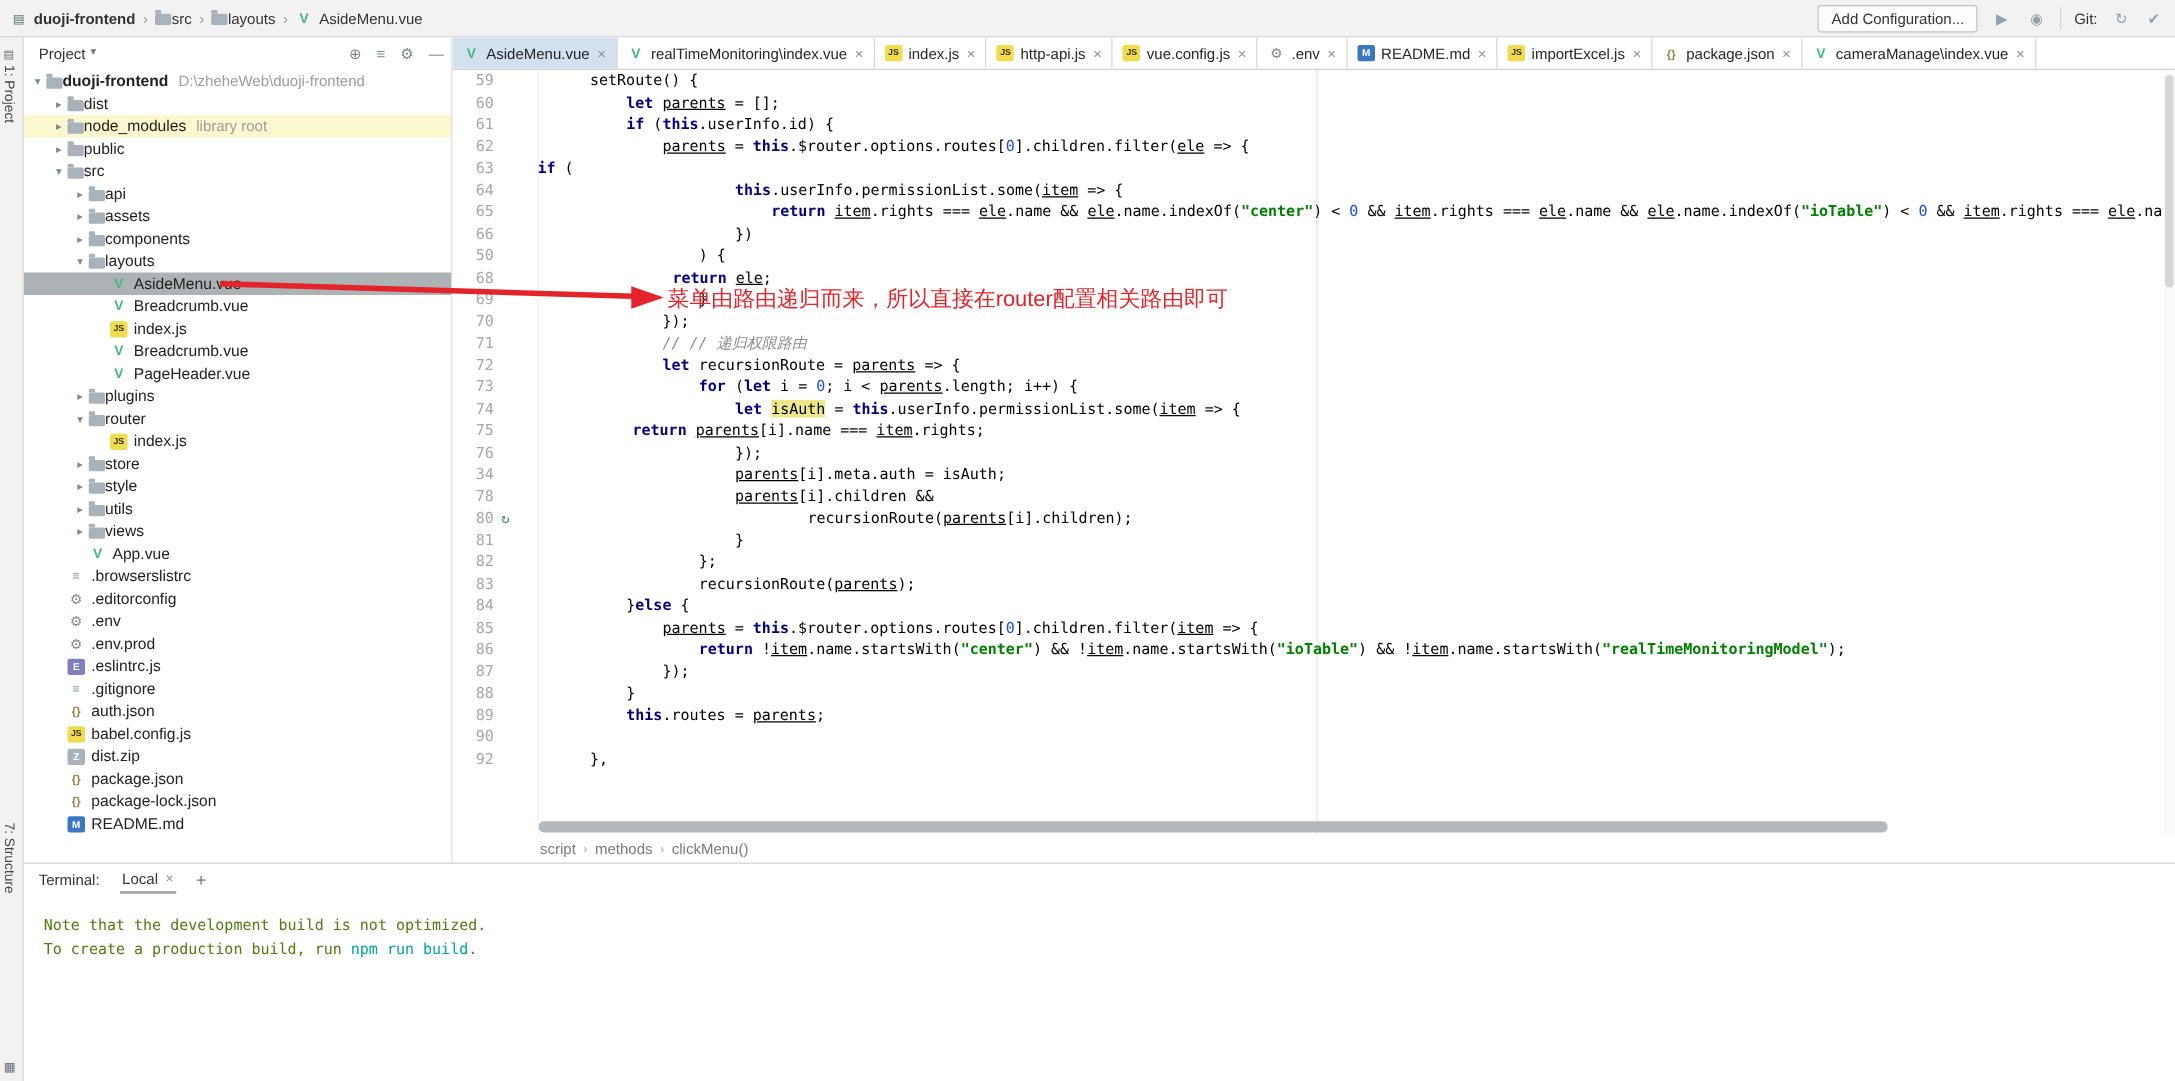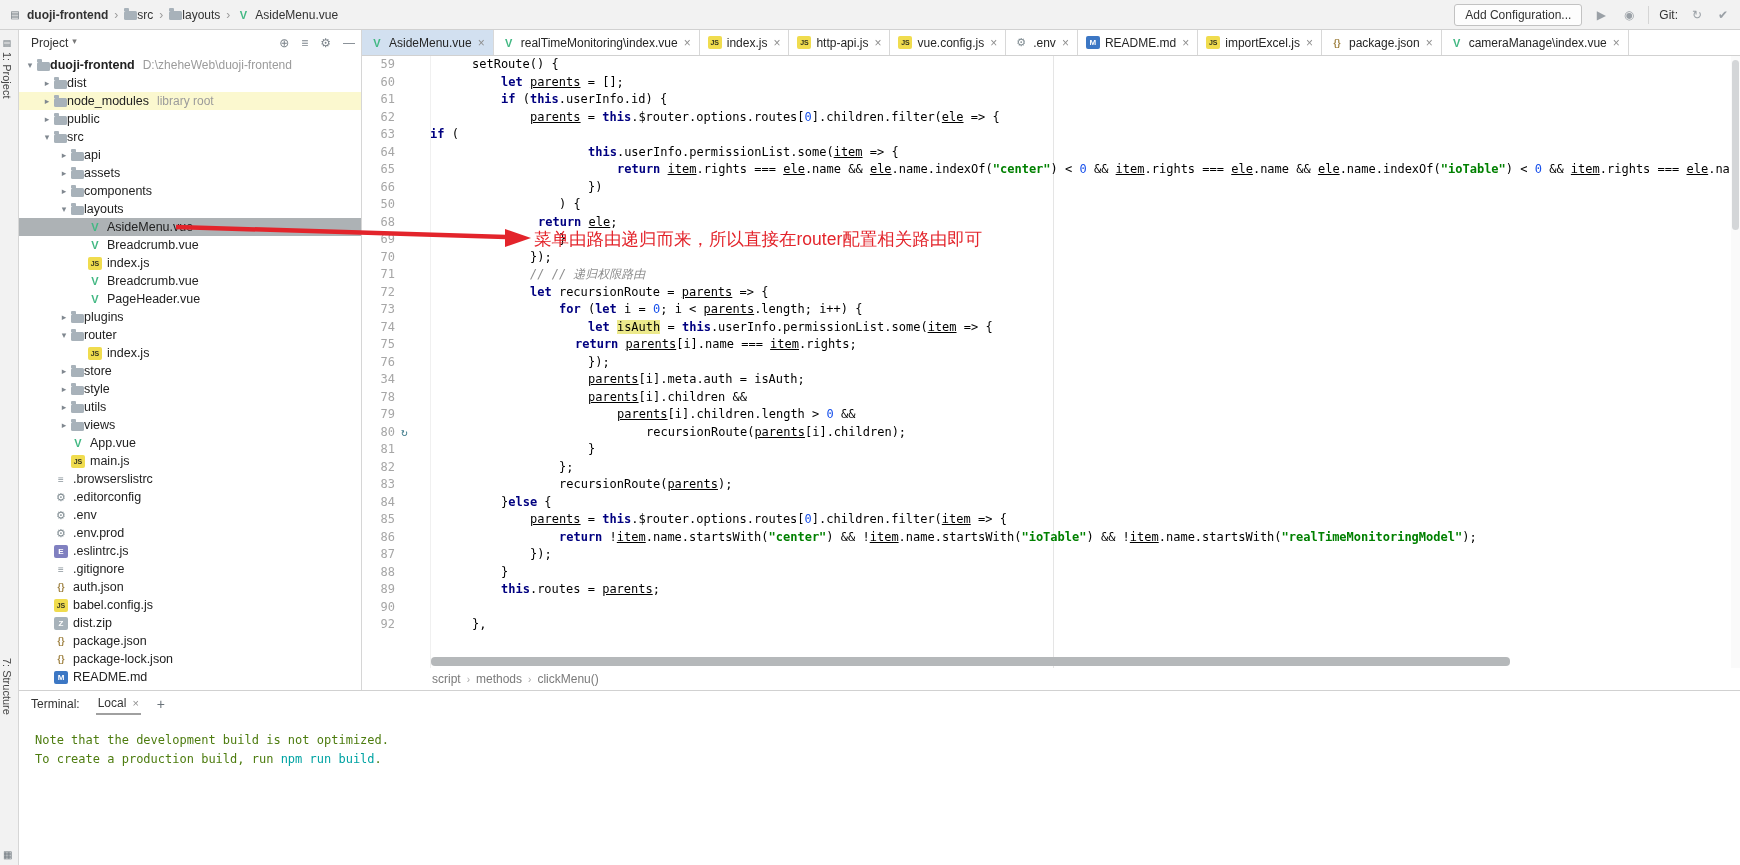--- a/index.html
+++ b/index.html
@@ -274,25 +274,20 @@
             <div class="trow" style="padding-left: 38px;">
               <span class="chev">▸</span>
               <span class="ic-folder"></span>
               <span class="tlabel">views</span>
             </div>
             <div class="trow" style="padding-left: 38px;">
               <span class="chev"></span>
               <span class="ic vue-file-icon">V</span>
               <span class="tlabel">App.vue</span>
             </div>
-            <div class="trow" style="padding-left: 38px;">
-              <span class="chev"></span>
-              <span class="ic js-file-icon">JS</span>
-              <span class="tlabel">main.js</span>
-            </div>
             <div class="trow" style="padding-left: 21px;">
               <span class="chev"></span>
               <span class="ic text-file-icon">≡</span>
               <span class="tlabel">.browserslistrc</span>
             </div>
             <div class="trow" style="padding-left: 21px;">
               <span class="chev"></span>
               <span class="ic config-file-icon">⚙</span>
               <span class="tlabel">.editorconfig</span>
             </div>
@@ -414,25 +409,24 @@
               <div class="code-line"><span class="ln">65</span><span class="fold"></span><span class="ct" style="padding-left: 187px;"><span class="tok-k">return</span><span class="tok-d"> </span><span class="tok-u">item</span><span class="tok-d">.rights === </span><span class="tok-u">ele</span><span class="tok-d">.name &amp;&amp; </span><span class="tok-u">ele</span><span class="tok-d">.name.indexOf(</span><span class="tok-s">"center"</span><span class="tok-d">) &lt; </span><span class="tok-n">0</span><span class="tok-d"> &amp;&amp; </span><span class="tok-u">item</span><span class="tok-d">.rights === </span><span class="tok-u">ele</span><span class="tok-d">.name &amp;&amp; </span><span class="tok-u">ele</span><span class="tok-d">.name.indexOf(</span><span class="tok-s">"ioTable"</span><span class="tok-d">) &lt; </span><span class="tok-n">0</span><span class="tok-d"> &amp;&amp; </span><span class="tok-u">item</span><span class="tok-d">.rights === </span><span class="tok-u">ele</span><span class="tok-d">.na</span></span></div>
               <div class="code-line"><span class="ln">66</span><span class="fold"></span><span class="ct" style="padding-left: 158px;"><span class="tok-d">})</span></span></div>
               <div class="code-line"><span class="ln">50</span><span class="fold"></span><span class="ct" style="padding-left: 129px;"><span class="tok-d">) {</span></span></div>
               <div class="code-line"><span class="ln">68</span><span class="fold"></span><span class="ct" style="padding-left: 108px;"><span class="tok-k">return</span><span class="tok-d"> </span><span class="tok-u">ele</span><span class="tok-d">;</span></span></div>
               <div class="code-line"><span class="ln">69</span><span class="fold"></span><span class="ct" style="padding-left: 129px;"><span class="tok-d">}</span></span></div>
               <div class="code-line"><span class="ln">70</span><span class="fold"></span><span class="ct" style="padding-left: 100px;"><span class="tok-d">});</span></span></div>
               <div class="code-line"><span class="ln">71</span><span class="fold"></span><span class="ct" style="padding-left: 100px;"><span class="tok-c">// // 递归权限路由</span></span></div>
               <div class="code-line"><span class="ln">72</span><span class="fold"></span><span class="ct" style="padding-left: 100px;"><span class="tok-k">let</span><span class="tok-d"> recursionRoute = </span><span class="tok-u">parents</span><span class="tok-d"> =&gt; {</span></span></div>
               <div class="code-line"><span class="ln">73</span><span class="fold"></span><span class="ct" style="padding-left: 129px;"><span class="tok-k">for</span><span class="tok-d"> (</span><span class="tok-k">let</span><span class="tok-d"> i = </span><span class="tok-n">0</span><span class="tok-d">; i &lt; </span><span class="tok-u">parents</span><span class="tok-d">.length; i++) {</span></span></div>
               <div class="code-line"><span class="ln">74</span><span class="fold"></span><span class="ct" style="padding-left: 158px;"><span class="tok-k">let</span><span class="tok-d"> </span><span class="tok-h">isAuth</span><span class="tok-d"> = </span><span class="tok-k">this</span><span class="tok-d">.userInfo.permissionList.some(</span><span class="tok-u">item</span><span class="tok-d"> =&gt; {</span></span></div>
-              <div class="code-line"><span class="ln">75</span><span class="fold"></span><span class="ct" style="padding-left: 105px; margin-left: 40px;"><span class="tok-k">return</span><span class="tok-d"> </span><span class="tok-u">parents</span><span class="tok-d">[i].name === </span><span class="tok-u">item</span><span class="tok-d">.rights;</span></span></div>
+              <div class="code-line"><span class="ln">75</span><span class="fold"></span><span class="ct" style="padding-left: 76px;"><span class="tok-k">return</span><span class="tok-d"> </span><span class="tok-u">parents</span><span class="tok-d">[i].name === </span><span class="tok-u">item</span><span class="tok-d">.rights;</span></span></div>
               <div class="code-line"><span class="ln">76</span><span class="fold"></span><span class="ct" style="padding-left: 158px;"><span class="tok-d">});</span></span></div>
               <div class="code-line"><span class="ln">34</span><span class="fold"></span><span class="ct" style="padding-left: 158px;"><span class="tok-u">parents</span><span class="tok-d">[i].meta.auth = isAuth;</span></span></div>
               <div class="code-line"><span class="ln">78</span><span class="fold"></span><span class="ct" style="padding-left: 158px;"><span class="tok-u">parents</span><span class="tok-d">[i].children &amp;&amp;</span></span></div>
-              <div class="code-line"><span class="ln">79</span><span class="fold"></span><span class="ct" style="padding-left: 187px;"><span class="tok-u">parents</span><span class="tok-d">[i].children.length &gt; </span><span class="tok-n">0</span><span class="tok-d"> &amp;&amp;</span></span></div>
               <div class="code-line"><span class="ln">80</span><span class="fold"><span class="rec-ic">↻</span></span><span class="ct" style="padding-left: 216px;"><span class="tok-d">recursionRoute(</span><span class="tok-u">parents</span><span class="tok-d">[i].children);</span></span></div>
               <div class="code-line"><span class="ln">81</span><span class="fold"></span><span class="ct" style="padding-left: 158px;"><span class="tok-d">}</span></span></div>
               <div class="code-line"><span class="ln">82</span><span class="fold"></span><span class="ct" style="padding-left: 129px;"><span class="tok-d">};</span></span></div>
               <div class="code-line"><span class="ln">83</span><span class="fold"></span><span class="ct" style="padding-left: 129px;"><span class="tok-d">recursionRoute(</span><span class="tok-u">parents</span><span class="tok-d">);</span></span></div>
               <div class="code-line"><span class="ln">84</span><span class="fold"></span><span class="ct" style="padding-left: 71px;"><span class="tok-d">}</span><span class="tok-k">else</span><span class="tok-d"> {</span></span></div>
               <div class="code-line"><span class="ln">85</span><span class="fold"></span><span class="ct" style="padding-left: 100px;"><span class="tok-u">parents</span><span class="tok-d"> = </span><span class="tok-k">this</span><span class="tok-d">.$router.options.routes[</span><span class="tok-n">0</span><span class="tok-d">].children.filter(</span><span class="tok-u">item</span><span class="tok-d"> =&gt; {</span></span></div>
               <div class="code-line"><span class="ln">86</span><span class="fold"></span><span class="ct" style="padding-left: 129px;"><span class="tok-k">return</span><span class="tok-d"> !</span><span class="tok-u">item</span><span class="tok-d">.name.startsWith(</span><span class="tok-s">"center"</span><span class="tok-d">) &amp;&amp; !</span><span class="tok-u">item</span><span class="tok-d">.name.startsWith(</span><span class="tok-s">"ioTable"</span><span class="tok-d">) &amp;&amp; !</span><span class="tok-u">item</span><span class="tok-d">.name.startsWith(</span><span class="tok-s">"realTimeMonitoringModel"</span><span class="tok-d">);</span></span></div>
               <div class="code-line"><span class="ln">87</span><span class="fold"></span><span class="ct" style="padding-left: 100px;"><span class="tok-d">});</span></span></div>
               <div class="code-line"><span class="ln">88</span><span class="fold"></span><span class="ct" style="padding-left: 71px;"><span class="tok-d">}</span></span></div>
               <div class="code-line"><span class="ln">89</span><span class="fold"></span><span class="ct" style="padding-left: 71px;"><span class="tok-k">this</span><span class="tok-d">.routes = </span><span class="tok-u">parents</span><span class="tok-d">;</span></span></div>

